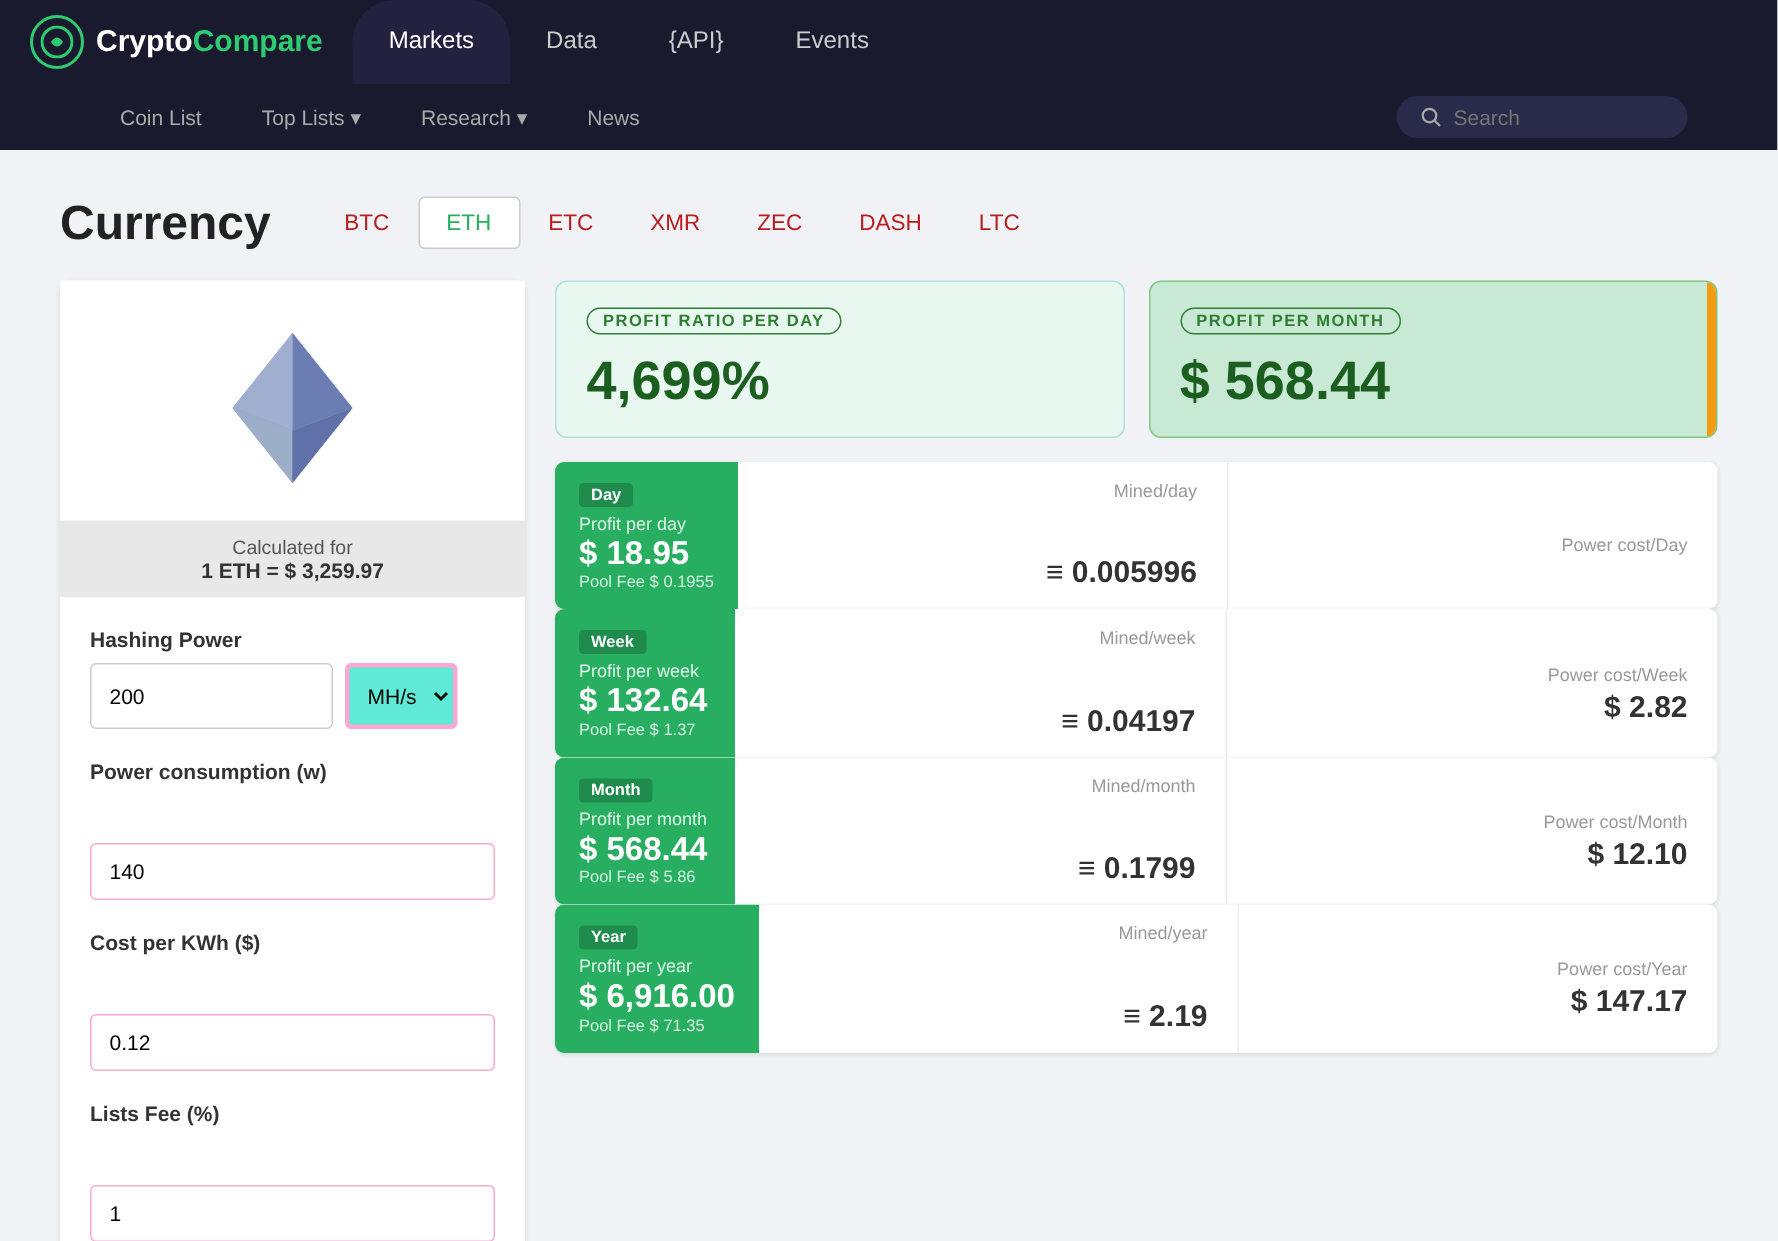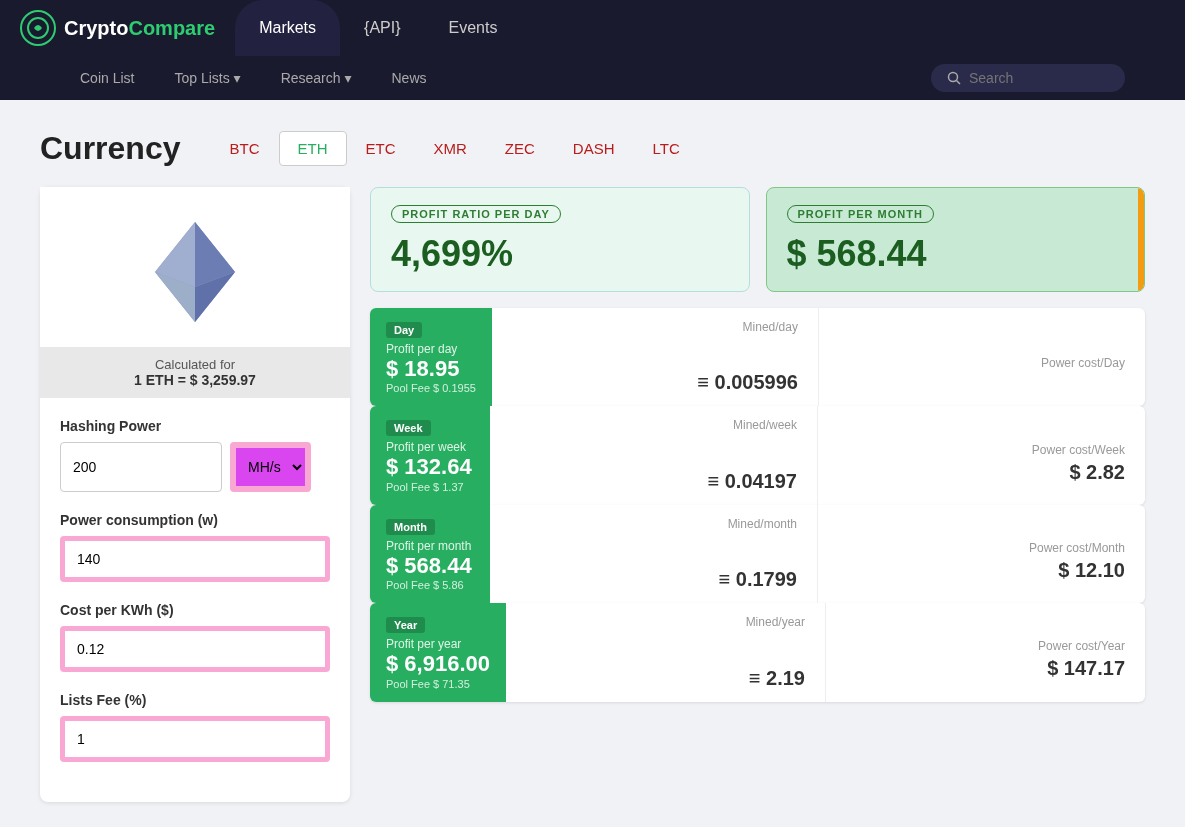--- a/index.html
+++ b/index.html
@@ -190,36 +190,37 @@
     }
     .input-field {
       border: 1px solid #ccc;
       border-radius: 4px;
       padding: 10px 12px;
       font-size: 14px;
       width: 100%;
       outline: none;
     }
     .select-field {
-      border: 6px solid #f9a8d4;
+      border: 3px solid #f9a8d4;
       border-radius: 4px;
       padding: 10px 8px;
       font-size: 14px;
-      background: #d946ef;
+      background: #5eead4;
       cursor: pointer;
       outline: none;
     }
     .full-input {
-      border: 5px solid #f9a8d4;
+      border: 1px solid #f9a8d4;
       border-radius: 4px;
       padding: 10px 12px;
       font-size: 14px;
       width: 100%;
       outline: none;
       margin-bottom: 20px;
+      margin-top: 32px;
     }
 
     
     .right-panel {
       flex: 1;
       display: flex;
       flex-direction: column;
       gap: 16px;
     }
 
@@ -363,20 +364,21 @@
         <circle cx="11" cy="11" r="10" fill="none" stroke="#2ecc71" stroke-width="2"></circle>
         <path d="M7 11 Q11 5 15 11 Q11 17 7 11Z" fill="#2ecc71"></path>
       </svg>
     </div>
     <span class="logo-text">
       <span class="logo-crypto">Crypto</span><span class="logo-compare">Compare</span>
     </span>
   </div>
   <div class="nav-items">
     <div class="nav-item markets-active">Markets</div>
+    <div class="nav-item">Data</div>
     <div class="nav-item">{API}</div>
     <div class="nav-item">Events</div>
   </div>
 </nav>
 
 <nav class="secondary-nav">
   <div class="sec-nav-item">Coin List</div>
   <div class="sec-nav-item">Top Lists ▾</div>
   <div class="sec-nav-item">Research ▾</div>
   <div class="sec-nav-item">News</div>

